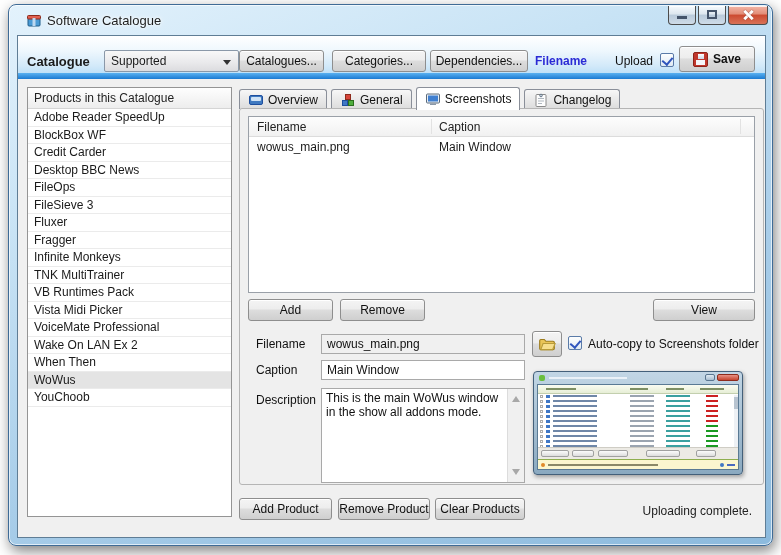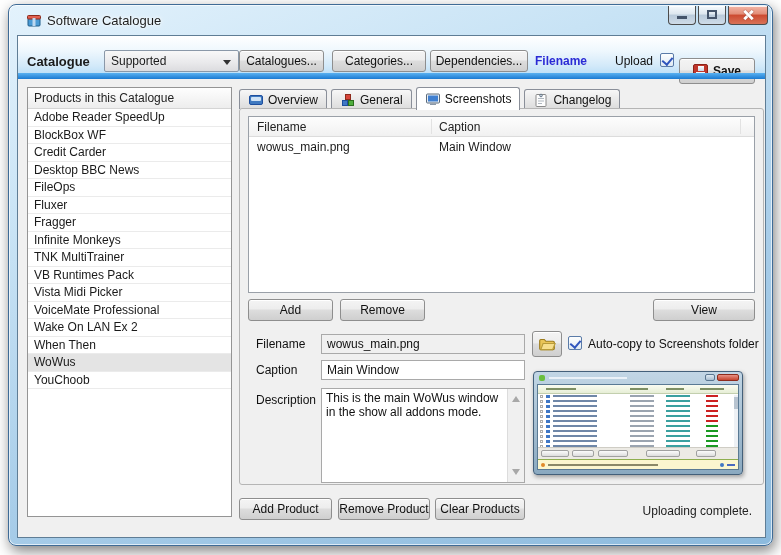--- a/index.html
+++ b/index.html
@@ -56,21 +56,21 @@
   .tb-btn { top:14px; height:22px; }
 
   .link { position:absolute; top:18px; color:#2b2bd5; font-weight:bold; cursor:pointer; }
   .plain-label { position:absolute; top:18px; color:#111; }
 
   .checkbox { position:absolute; width:14px; height:14px; border:1px solid #5a7ba8; border-radius:2px;
     background:linear-gradient(#fdfefe,#dfeaf3); cursor:default; }
   .checkbox.checked:after { content:""; position:absolute; left:3px; top:1px; width:5px; height:8px;
     border:solid #2f55bd; border-width:0 2px 2px 0; transform:rotate(40deg); }
 
-  .save-btn { left:661px; top:22px; width:76px; height:26px; font-weight:bold; gap:5px; }
+  .save-btn { left:661px; top:10px; width:76px; height:26px; font-weight:bold; gap:5px; }
   .floppy { position:relative; width:15px; height:15px; background:#c0372c; border:1px solid #8d231a; border-radius:2px; }
   .floppy:before { content:""; position:absolute; top:1px; left:4px; width:6px; height:5px;
     background:linear-gradient(#ffffff,#cdd7e6); }
   .floppy:after { content:""; position:absolute; bottom:1px; left:2px; width:9px; height:5px; background:#f4f6f9; }
 
   
   .products { position:absolute; left:9px; top:51px; width:205px; height:430px;
     background:#ffffff; border:1px solid #949494; overflow:hidden; }
   .products-header { height:21px; line-height:20px; padding-left:6px;
     background:linear-gradient(#fefefe,#ededed); border-bottom:1px solid #d5d5d5; color:#222; }
@@ -206,20 +206,21 @@
       </div>
     </div>
 
     <div class="products">
       <div class="products-header">Products in this Catalogue</div>
       <div class="list-item">Adobe Reader SpeedUp</div>
       <div class="list-item">BlockBox WF</div>
       <div class="list-item">Credit Carder</div>
       <div class="list-item">Desktop BBC News</div>
       <div class="list-item">FileOps</div>
+      <div class="list-item">FileSieve 3</div>
       <div class="list-item">Fluxer</div>
       <div class="list-item">Fragger</div>
       <div class="list-item">Infinite Monkeys</div>
       <div class="list-item">TNK MultiTrainer</div>
       <div class="list-item">VB Runtimes Pack</div>
       <div class="list-item">Vista Midi Picker</div>
       <div class="list-item">VoiceMate Professional</div>
       <div class="list-item">Wake On LAN Ex 2</div>
       <div class="list-item">When Then</div>
       <div class="list-item selected">WoWus</div>

